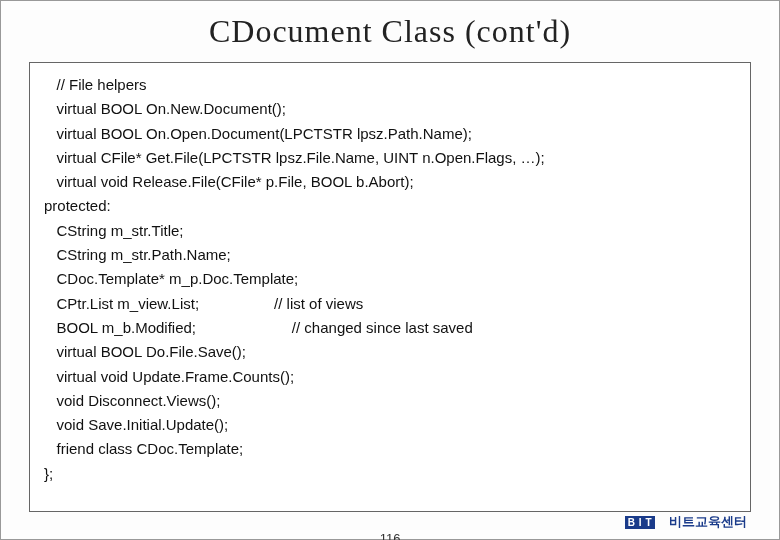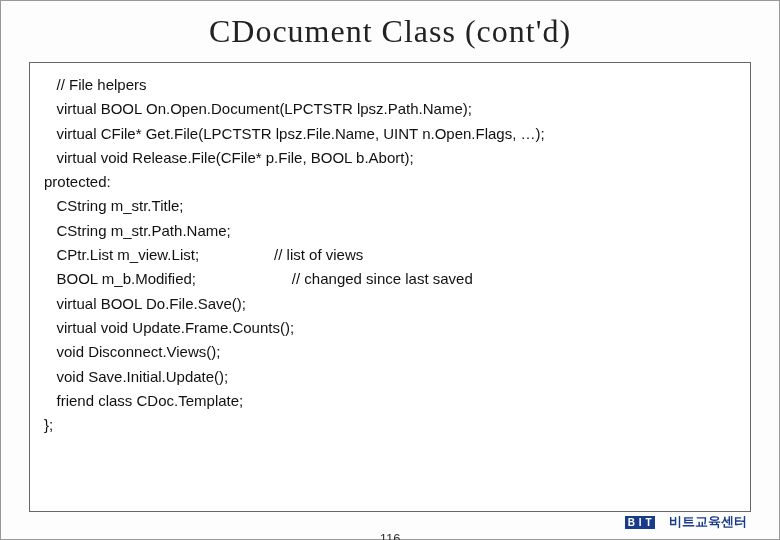--- a/index.html
+++ b/index.html
@@ -18,26 +18,28 @@
 </head>
 <body>
 
 <div class="slide">
   <div class="header">
     <h1 class="title">CDocument Class (cont'd)</h1>
   </div>
 
   <div class="content-box">
     <div class="line">   // File helpers</div>
+    <div class="line">   virtual BOOL On.New.Document();</div>
     <div class="line">   virtual BOOL On.Open.Document(LPCTSTR lpsz.Path.Name);</div>
     <div class="line">   virtual CFile* Get.File(LPCTSTR lpsz.File.Name, UINT n.Open.Flags, …);</div>
     <div class="line">   virtual void Release.File(CFile* p.File, BOOL b.Abort);</div>
     <div class="line">protected:</div>
     <div class="line">   CString m_str.Title;</div>
     <div class="line">   CString m_str.Path.Name;</div>
+    <div class="line">   CDoc.Template* m_p.Doc.Template;</div>
     <div class="line">   CPtr.List m_view.List;                  // list of views</div>
     <div class="line">   BOOL m_b.Modified;                       // changed since last saved</div>
     <div class="line">   virtual BOOL Do.File.Save();</div>
     <div class="line">   virtual void Update.Frame.Counts();</div>
     <div class="line">   void Disconnect.Views();</div>
     <div class="line">   void Save.Initial.Update();</div>
     <div class="line">   friend class CDoc.Template;</div>
     <div class="line">};</div>
   </div>
 

